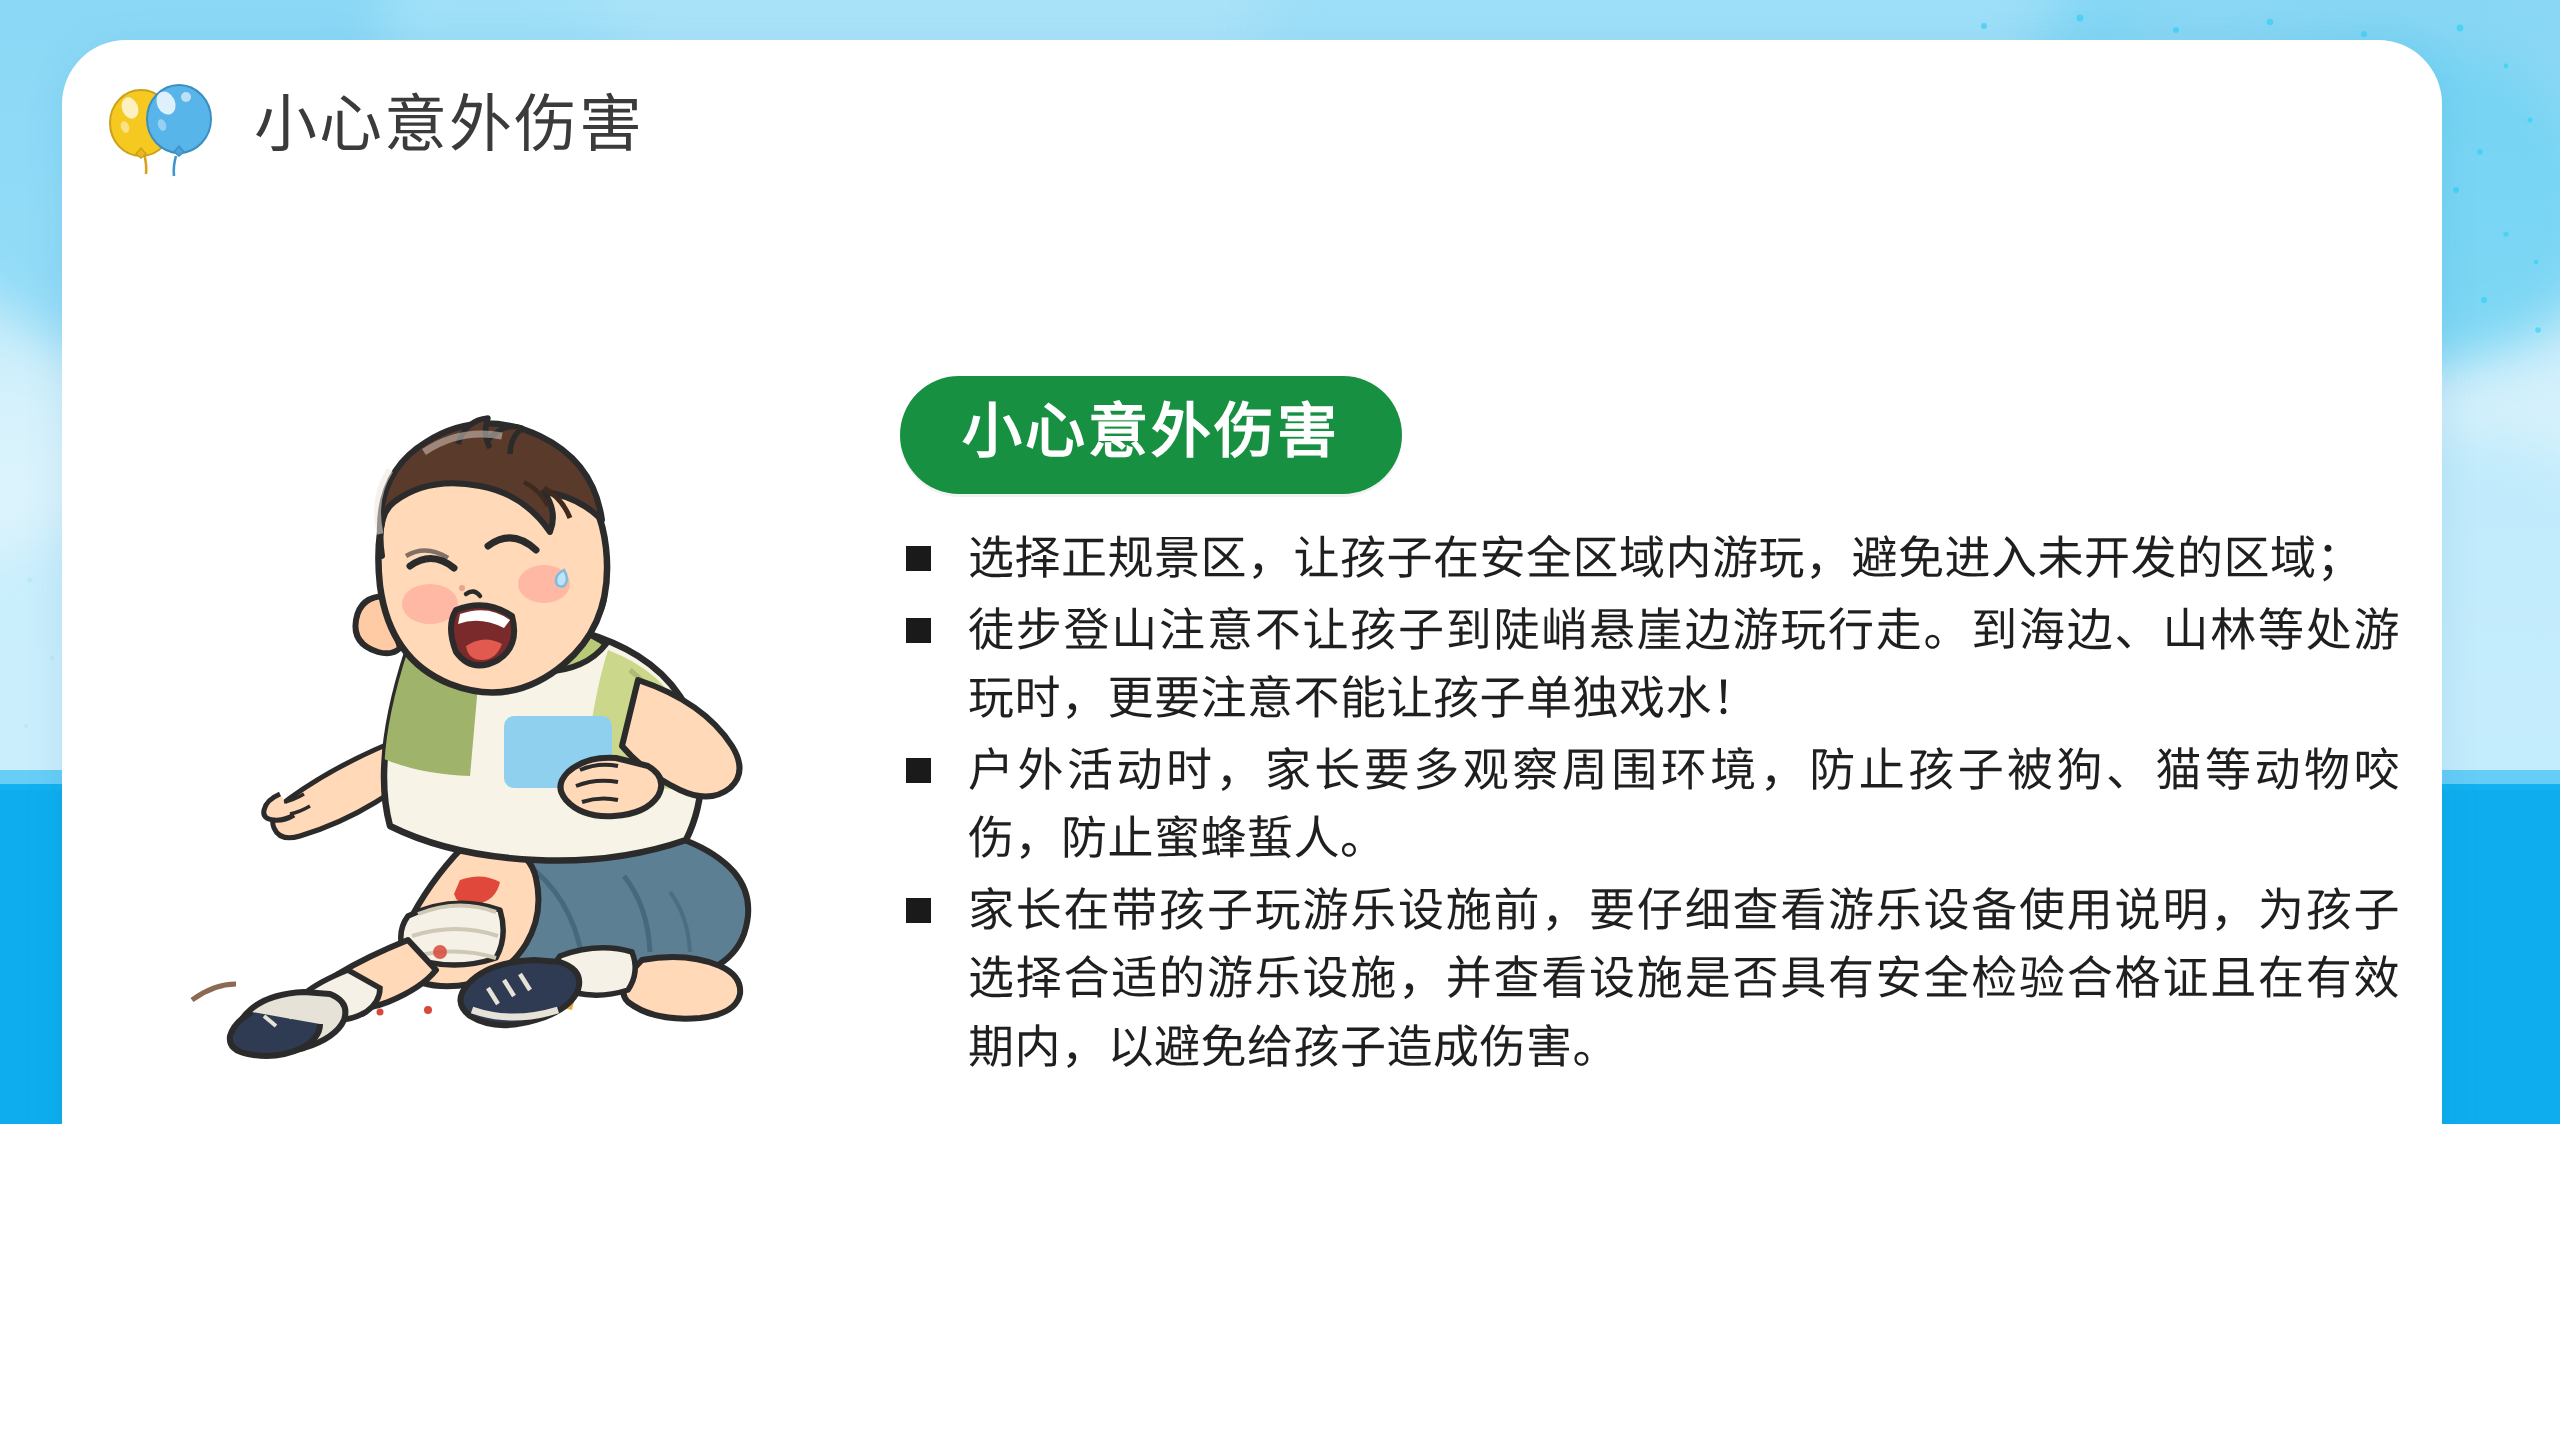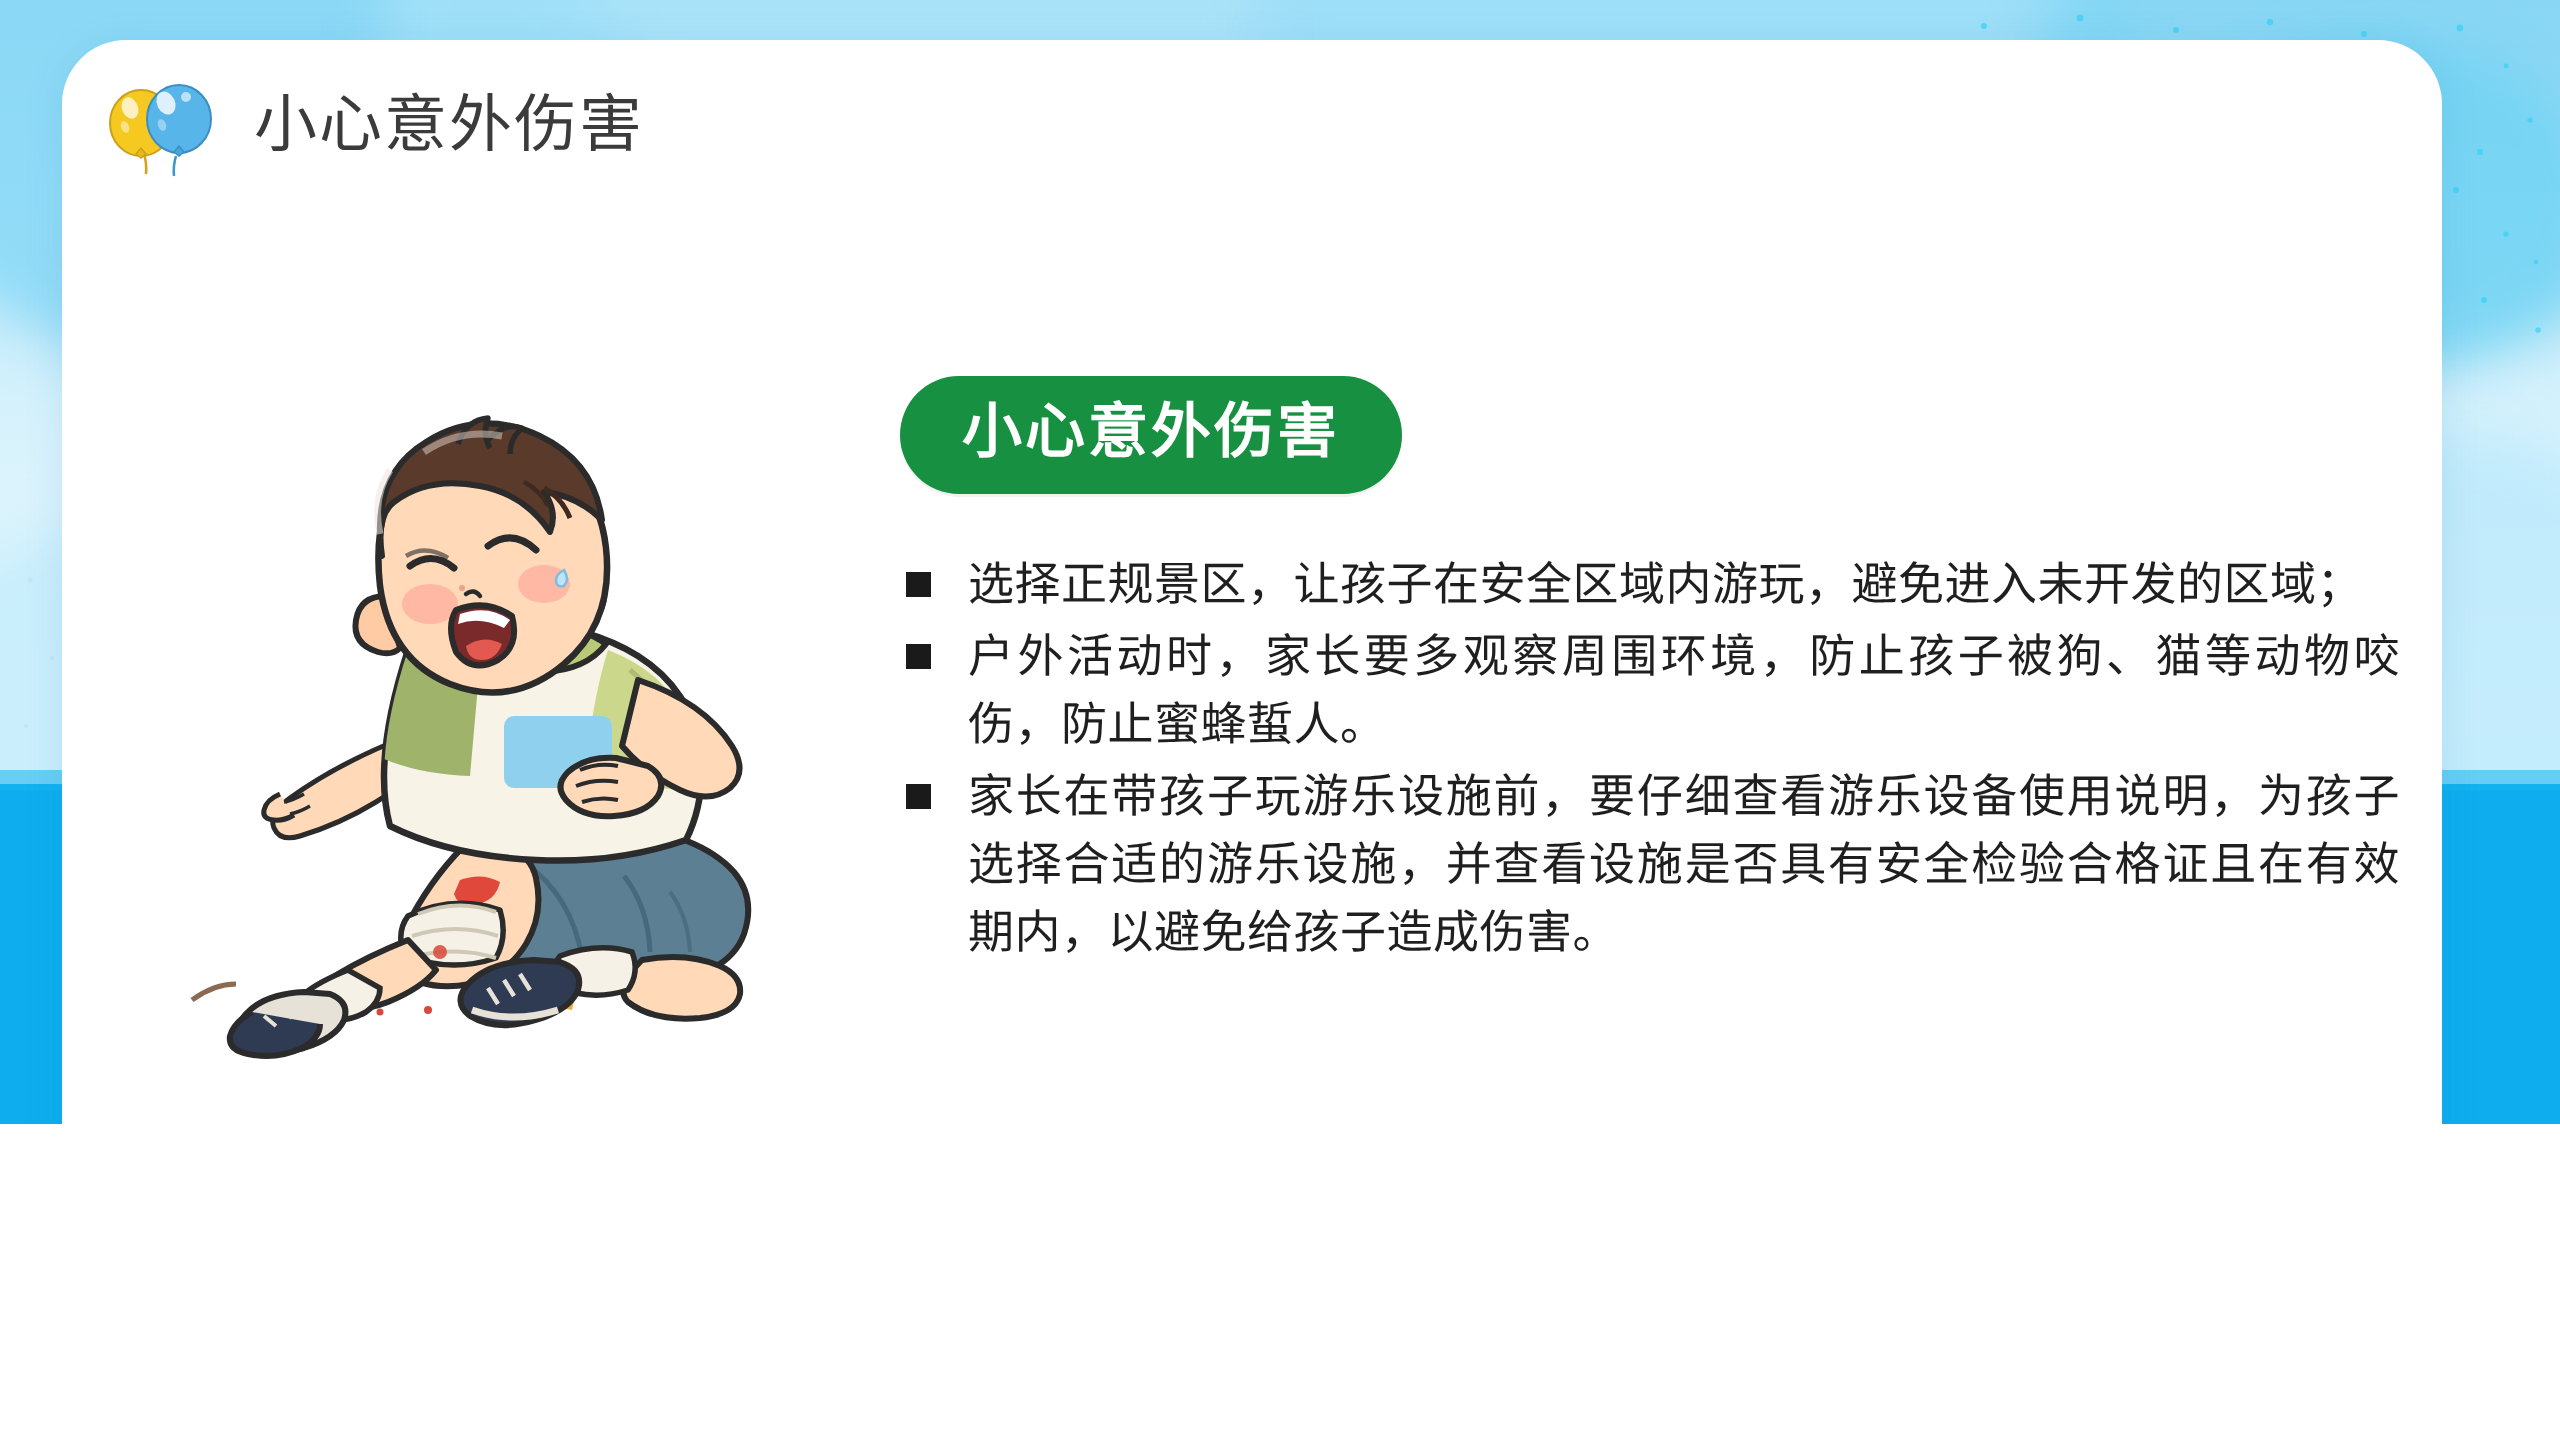--- a/index.html
+++ b/index.html
@@ -123,21 +123,21 @@
     padding:26px 62px 32px;
     font-size:60px;
     line-height:1;
     font-weight:bold;
     letter-spacing:3px;
     white-space:nowrap;
     box-shadow:0 3px 0 rgba(0,0,0,.05);
   }
 
   #bullets {
-    margin-top:56px;
+    margin-top:30px;
     list-style:none;
   }
   .bullet {
     position:relative;
     padding-left:68px;
     margin-bottom:4px;
     font-size:46px;
     line-height:1.48;
     color:#1f1f1f;
     letter-spacing:.5px;
@@ -354,20 +354,24 @@
 
       <div id="badge">小心意外伤害</div>
 
       <ul id="bullets">
         <li class="bullet">
           <span class="bullet-marker"></span>
           <span class="bullet-text">选择正规景区，让孩子在安全区域内游玩，避免进入未开发的区域；</span>
         </li>
         <li class="bullet">
           <span class="bullet-marker"></span>
+          <span class="bullet-text">徒步登山注意不让孩子到陡峭悬崖边游玩行走。到海边、山林等处游玩时，更要注意不能让孩子单独戏水！</span>
+        </li>
+        <li class="bullet">
+          <span class="bullet-marker"></span>
           <span class="bullet-text">户外活动时，家长要多观察周围环境，防止孩子被狗、猫等动物咬伤，防止蜜蜂蜇人。</span>
         </li>
         <li class="bullet">
           <span class="bullet-marker"></span>
           <span class="bullet-text">家长在带孩子玩游乐设施前，要仔细查看游乐设备使用说明，为孩子选择合适的游乐设施，并查看设施是否具有安全检验合格证且在有效期内，以避免给孩子造成伤害。</span>
         </li>
       </ul>
 
     </div>
   </div>

